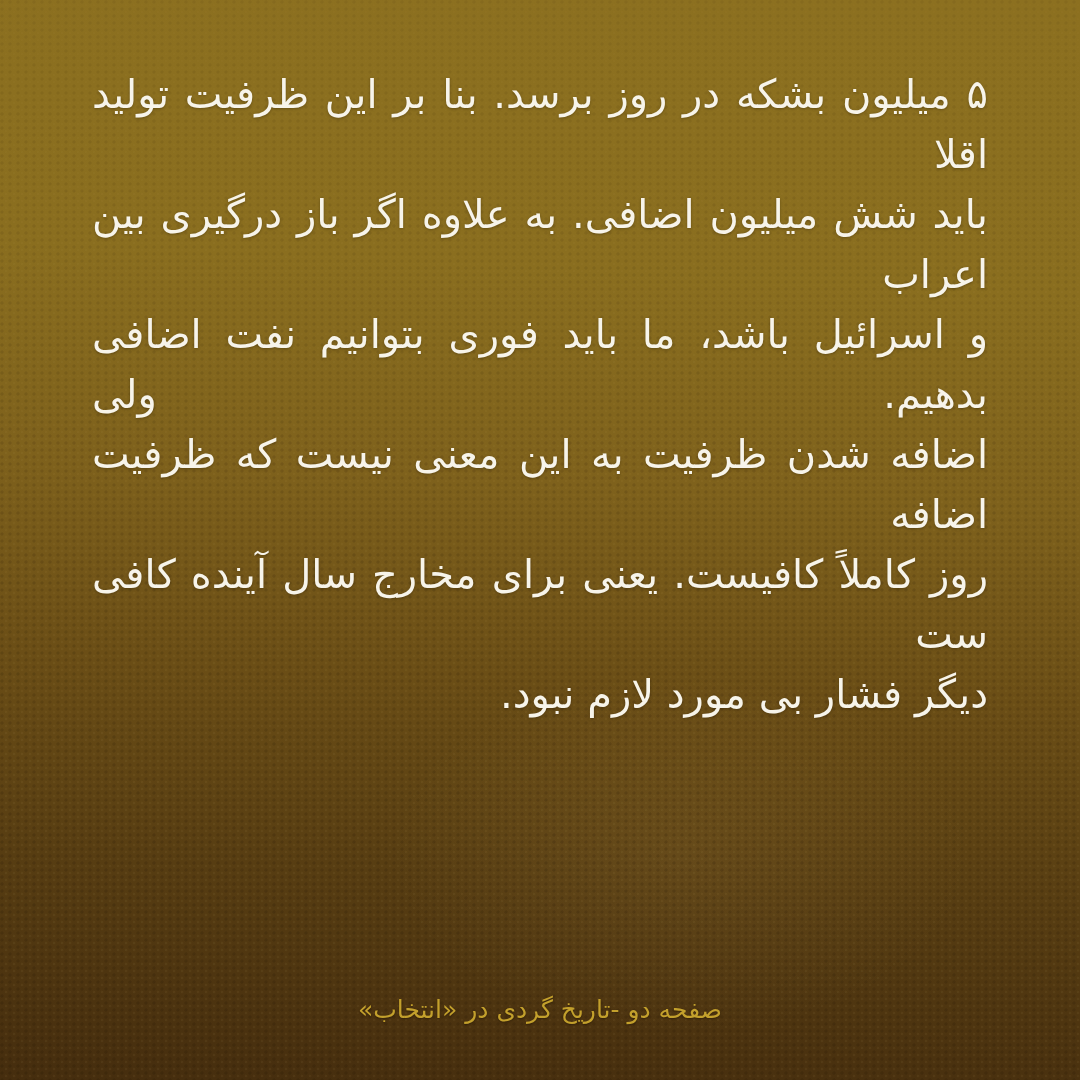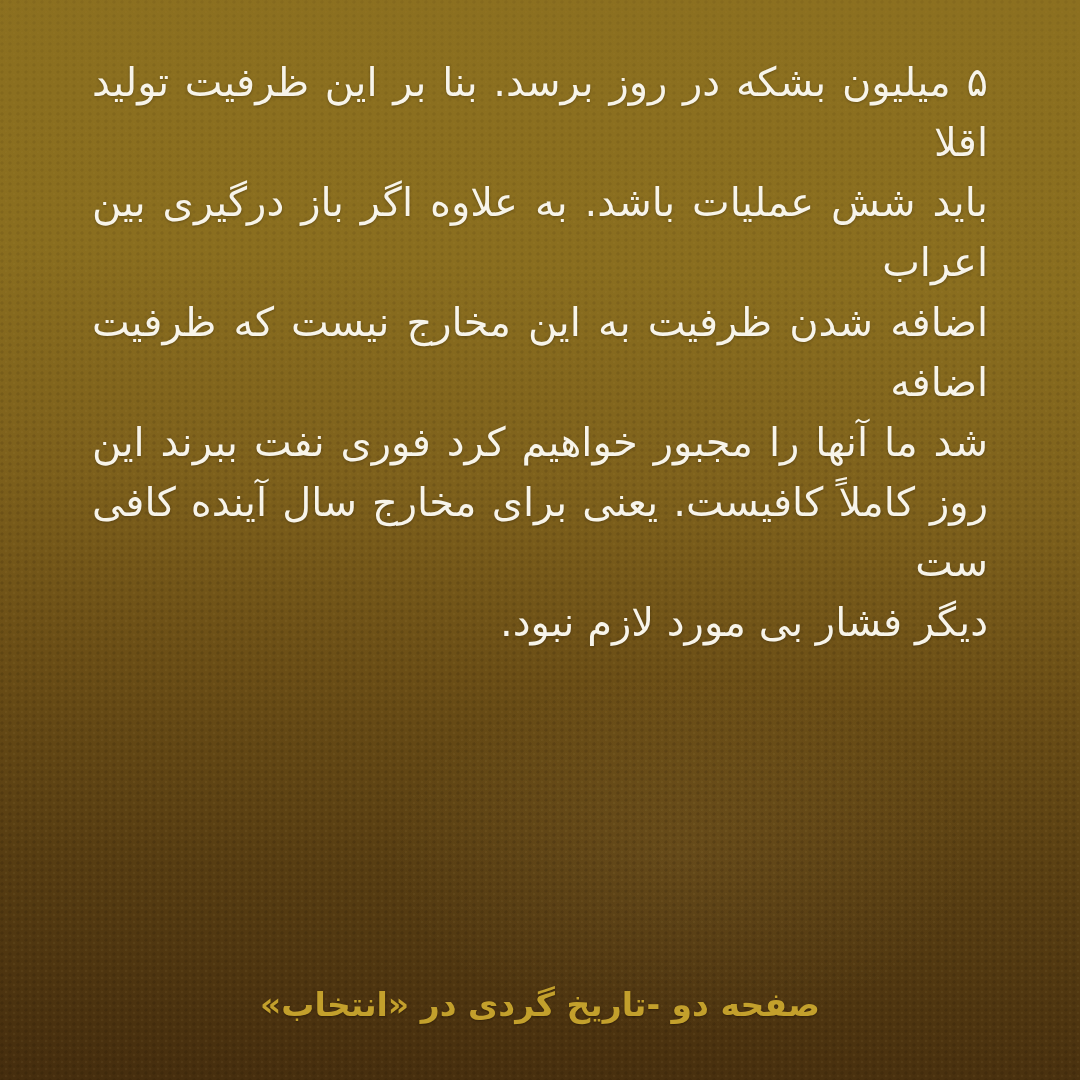--- a/index.html
+++ b/index.html
@@ -34,21 +34,21 @@
     background-size: 8px 7px, 8px 7px;
     background-position: 0 0, 4px 3px;
     pointer-events: none;
   }
   .texture.soft-top {
     -webkit-mask-image: linear-gradient(180deg, rgba(0,0,0,0.35) 0%, rgba(0,0,0,0.7) 40%, #000 75%);
             mask-image: linear-gradient(180deg, rgba(0,0,0,0.35) 0%, rgba(0,0,0,0.7) 40%, #000 75%);
   }
   .text-block {
     position: absolute;
-    top: 52px;
+    top: 64px;
     right: 92px;
     left: 92px;
     direction: rtl;
     unicode-bidi: embed;
     color: #f7f4ea;
     font-size: 40px;
     line-height: 60px;
     text-shadow: 0 1px 3px rgba(40,25,5,0.35);
   }
   .para { margin: 0; }
@@ -61,39 +61,39 @@
     text-align: center;
     text-align-last: right;
   }
   .footer-caption {
     position: absolute;
     left: 0;
     right: 0;
     bottom: 56px;
     direction: rtl;
     text-align: center;
-    font-size: 33px;
-    font-weight: bold;
+    font-size: 25px;
+    font-weight: normal;
     color: #c3a02c;
     text-shadow: 0 1px 2px rgba(30,18,4,0.5);
     letter-spacing: 0.2px;
   }
 </style>
 </head>
 <body>
 
 <div class="canvas">
   <div class="texture soft-top"></div>
 
   <main class="text-block">
     <div class="para">
       <div class="line">۵ میلیون بشکه در روز برسد. بنا بر این ظرفیت تولید اقلا</div>
-      <div class="line">باید شش عملیات باشد. به علاوه اگر باز درگیری بین اعراب</div>
-      <div class="line">اضافه شدن ظرفیت به این مخارج نیست که ظرفیت اضافه</div>
-      <div class="line">شد ما آنها را مجبور خواهیم کرد فوری نفت ببرند این</div>
+      <div class="line">باید شش میلیون اضافی. به علاوه اگر باز درگیری بین اعراب</div>
+      <div class="line">و اسرائیل باشد، ما باید فوری بتوانیم نفت اضافی بدهیم. ولی</div>
+      <div class="line">اضافه شدن ظرفیت به این معنی نیست که ظرفیت اضافه</div>
       <div class="line">روز کاملاً کافیست. یعنی برای مخارج سال آینده کافی ست</div>
       <div class="line short">دیگر فشار بی مورد لازم نبود.</div>
     </div>
 
   </main>
 
   <footer class="footer-caption">صفحه دو -تاریخ گردی در «انتخاب»</footer>
 </div>
 
 </body></html>

